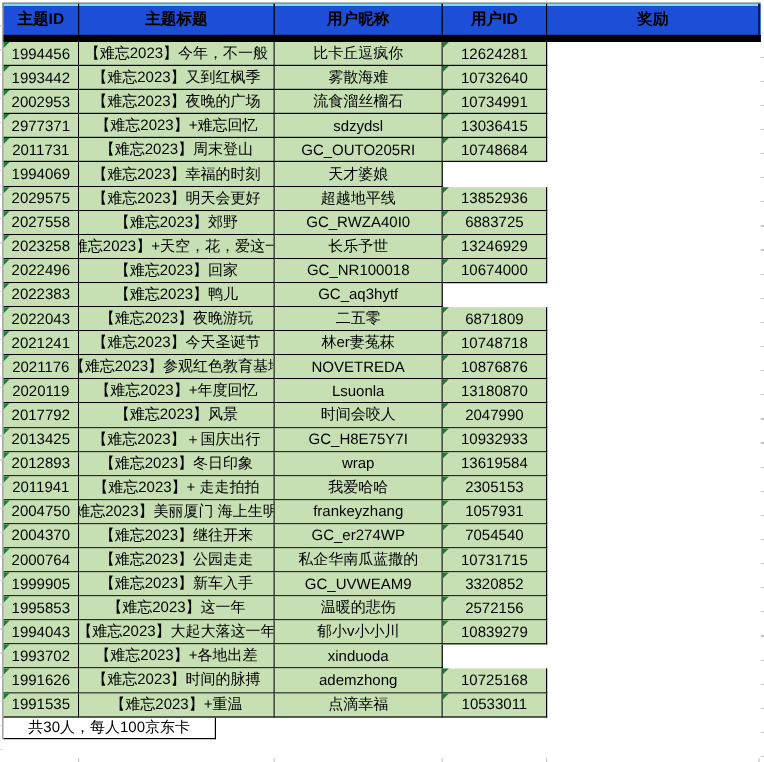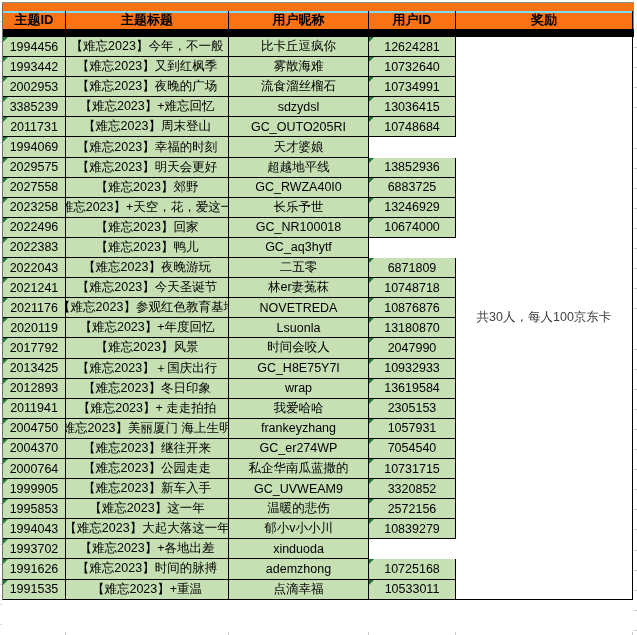--- a/index.html
+++ b/index.html
@@ -1,39 +1,39 @@
 <!DOCTYPE html>
 <html><head>
 <meta charset="utf-8">
 <style>
   html,body{margin:0;padding:0;background:#ffffff;width:637px;height:635px;overflow:hidden;
     font-family:"Liberation Sans","DejaVu Sans",sans-serif;}
   .sheet{position:absolute;left:2px;top:2px;width:631px;border-left:1px solid #6f6f6f;border-top:1px solid #8a8a8a;}
   
-  .hdr{display:flex;height:26px;background:#f97316;border-bottom:8px solid #000000;align-items:flex-end;}
+  .hdr{display:flex;height:26px;background:#1d4ed8;border-bottom:6px solid #000000;}
   .hdr .hcell{box-sizing:border-box;display:flex;align-items:center;justify-content:center;
     font-size:13px;font-weight:bold;color:#000;border-right:1px solid #000;
     box-shadow:inset 0 2px 0 #7fdcf5;}
   
-  .body{display:flex;}
+  .body{display:flex;flex-direction:column;}
   .rows-col{display:flex;flex-direction:column;}
   .row{display:flex;height:20.1px;box-sizing:border-box;}
   .cell{box-sizing:border-box;position:relative;display:flex;align-items:center;justify-content:center;
     background:#c6e0b4;border-right:1px solid #000;border-bottom:1px solid #000;
     font-size:12.5px;color:#000;white-space:nowrap;}
   .c1{width:63px;}
   .c2{width:163px;overflow:hidden;}
   .c3{width:140px;overflow:hidden;}
   .c4{width:87px;}
   .h1{width:63px;} .h2{width:163px;} .h3{width:140px;} .h4{width:87px;} .h5{width:177px;}
   .clipspan{flex:0 0 auto;}
   .marker{position:absolute;left:0;top:0;width:0;height:0;
     border-top:5px solid #1e7a34;border-right:5px solid transparent;}
   .reward{box-sizing:border-box;width:177px;background:#ffffff;border-right:1px solid #000;border-bottom:1px solid #000;
-    display:flex;align-items:center;justify-content:center;font-size:12.5px;color:#404040;}
+    display:flex;align-items:center;justify-content:center;font-size:12.5px;color:#000000;}
   
   .right-stubs{position:absolute;left:634px;top:28px;width:3px;height:604px;
     background:repeating-linear-gradient(to bottom,transparent 0 19.1px,#c6c6c6 19.1px 20.1px);}
   .bottom-stubs span{position:absolute;top:632px;width:1px;height:3px;background:#c6c6c6;}
   .bs1{left:65px;} .bs2{left:228px;} .bs3{left:368px;} .bs4{left:455px;} .bs5{left:632px;}
   .left-stub{position:absolute;left:0;top:2px;width:2px;height:630px;
     background:repeating-linear-gradient(to bottom,transparent 0 19.1px,#d9d9d9 19.1px 20.1px);}
 </style>
 </head>
 <body>
@@ -92,21 +92,21 @@
       <span class="clipspan">流食溜丝榴石</span>
     </div>
     <div class="cell c4">
       <span class="marker"></span>
       <span class="clipspan">10734991</span>
     </div>
   </div>
         <div class="row">
     <div class="cell c1">
       <span class="marker"></span>
-      <span class="clipspan">3385239</span>
+      <span class="clipspan">2977371</span>
     </div>
     <div class="cell c2">
       <span class="clipspan">【难忘2023】+难忘回忆</span>
     </div>
     <div class="cell c3">
       <span class="clipspan">sdzydsl</span>
     </div>
     <div class="cell c4">
       <span class="marker"></span>
       <span class="clipspan">13036415</span>

